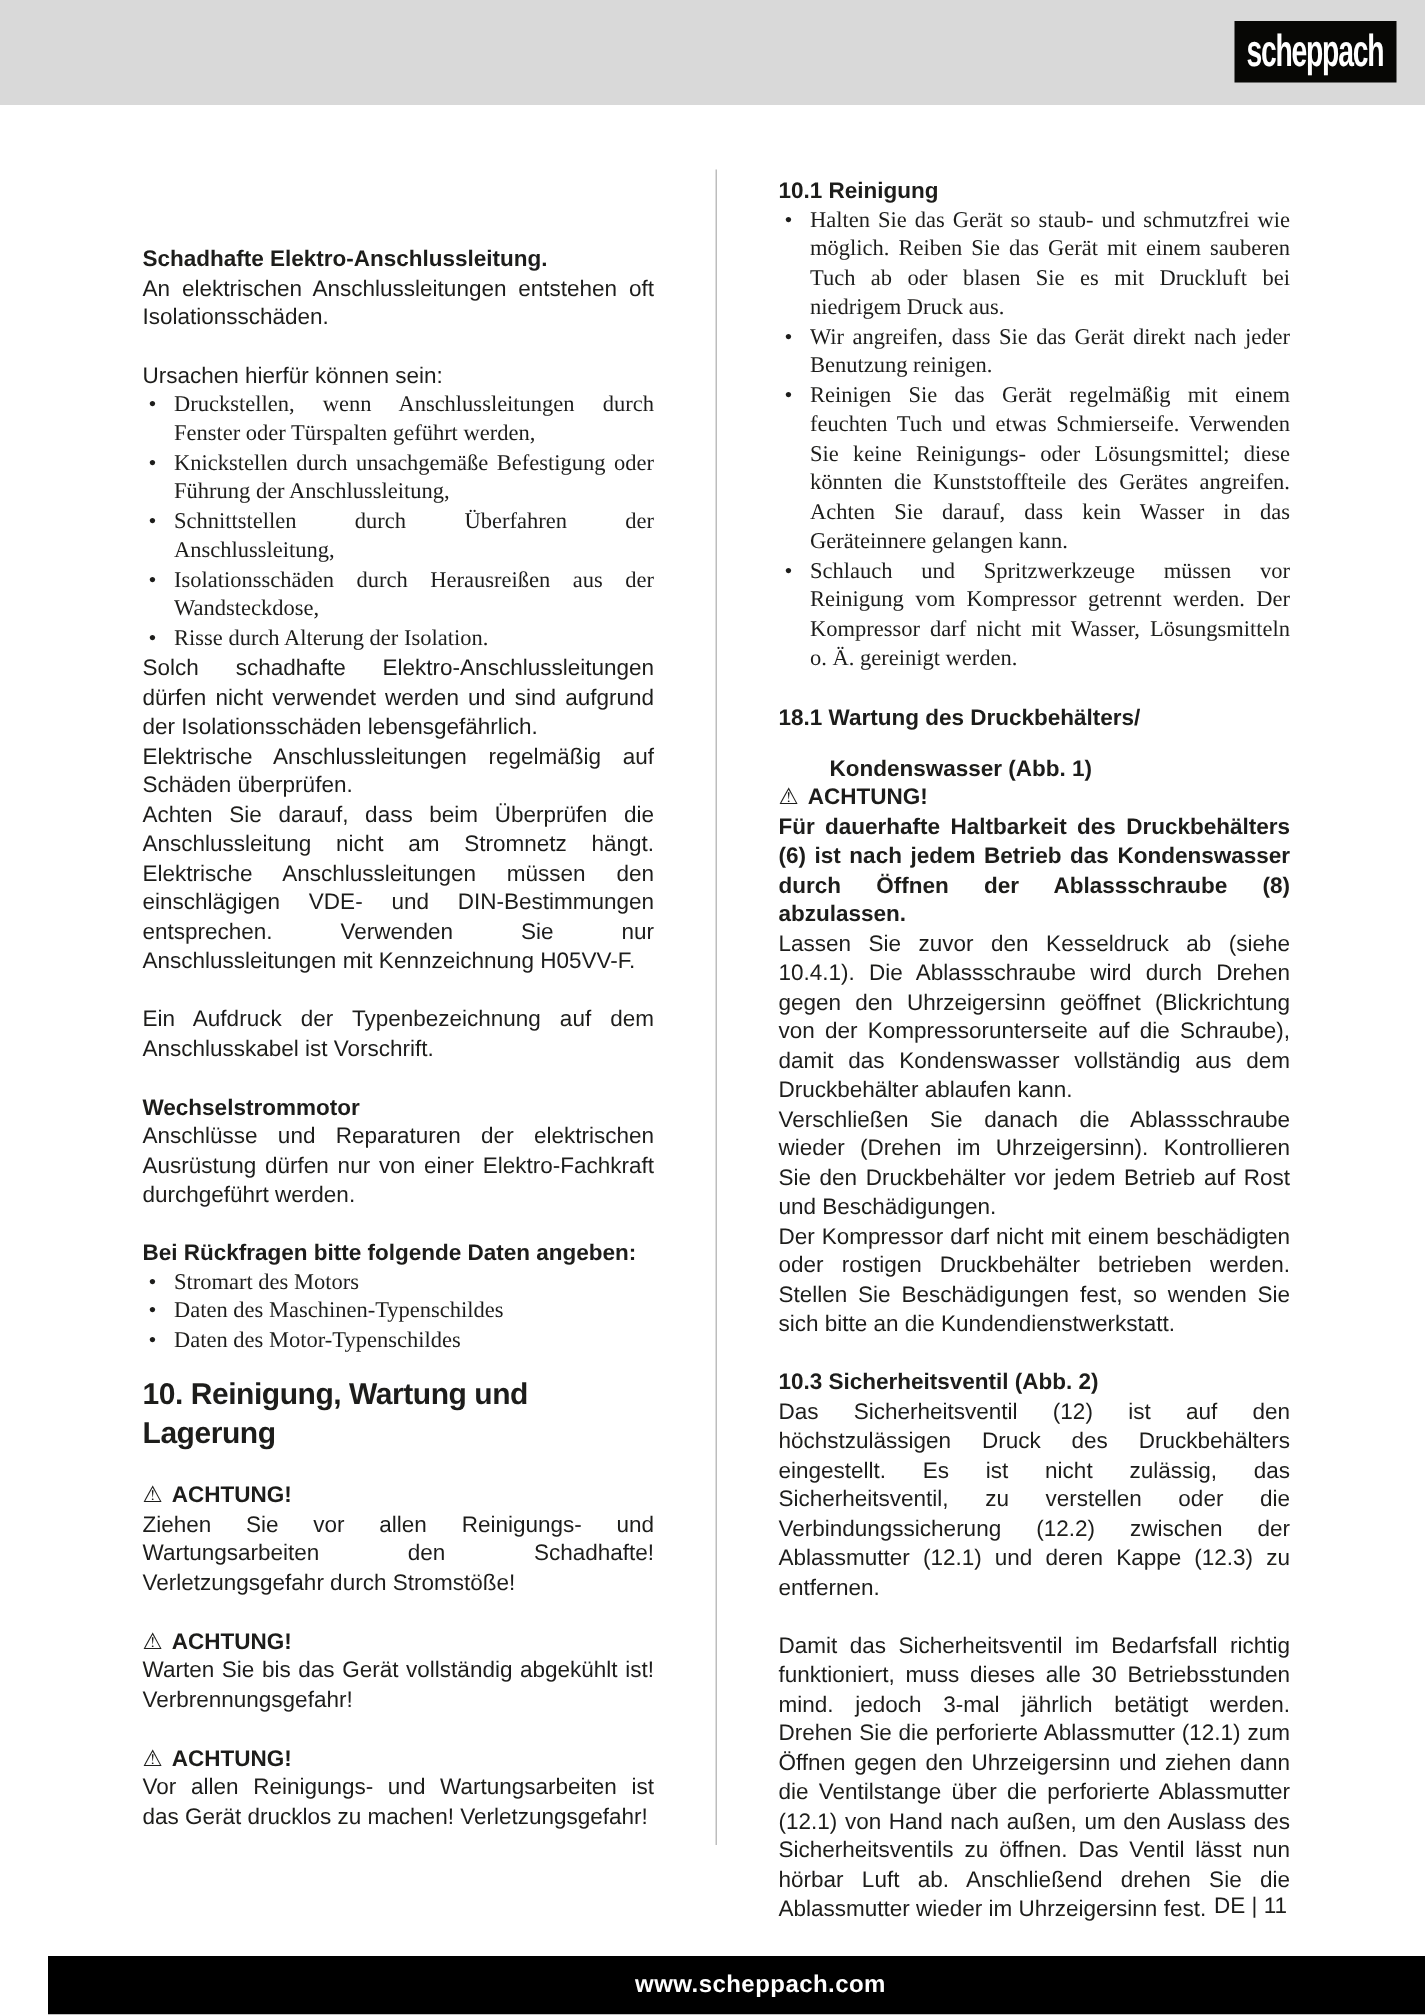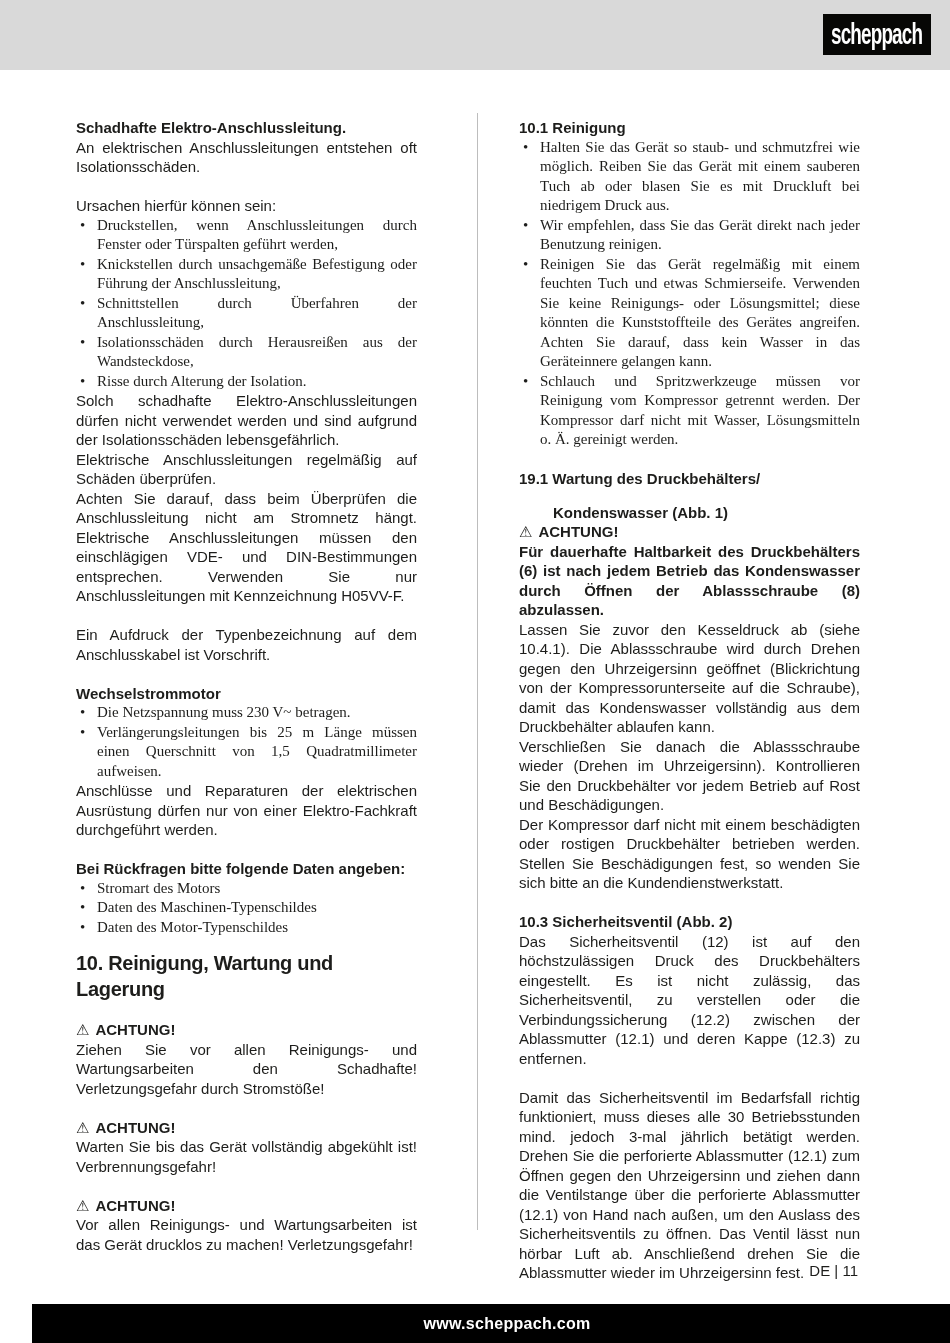--- a/index.html
+++ b/index.html
@@ -31,21 +31,21 @@
     letter-spacing: -1px;
     transform: scale(0.82, 1.3);
     white-space: nowrap;
   }
   
   .col {
     position: absolute; top: 118px;
     width: 341px;
     font-size: 15px; line-height: 19.5px;
   }
-  .col-left  { left: 76px; }
+  .col-left  { left: 95px; margin-top: 45px; }
   .col-right { left: 519px; }
   .divider {
     position: absolute;
     left: 477px; top: 113px;
     width: 1px; height: 1117px;
     background: #bdbdbd;
   }
   .p { text-align: justify; }
   .bold, .h3, .warn, .h1 { font-weight: bold; }
   .h3 .indent { padding-left: 34px; margin-top: 14px; }
@@ -109,24 +109,20 @@
       <li>Isolationsschäden durch Herausreißen aus der Wandsteckdose,</li>
       <li>Risse durch Alterung der Isolation.</li>
     </ul>
     <div class="p">Solch schadhafte Elektro-Anschlussleitungen dürfen nicht verwendet werden und sind aufgrund der Isolationsschäden lebensgefährlich.</div>
     <div class="p">Elektrische Anschlussleitungen regelmäßig auf Schäden überprüfen.</div>
     <div class="p">Achten Sie darauf, dass beim Überprüfen die Anschlussleitung nicht am Stromnetz hängt. Elektrische Anschlussleitungen müssen den einschlägigen VDE- und DIN-Bestimmungen entsprechen. Verwenden Sie nur Anschlussleitungen mit Kennzeichnung H05VV-F.</div>
     <div class="spacer"></div>
     <div class="p">Ein Aufdruck der Typenbezeichnung auf dem Anschlusskabel ist Vorschrift.</div>
     <div class="spacer"></div>
     <div class="h3">Wechselstrommotor</div>
-    <ul class="bullets">
-      <li>Die Netzspannung muss 230 V~ betragen.</li>
-      <li>Verlängerungsleitungen bis 25 m Länge müssen einen Querschnitt von 1,5 Quadratmillimeter aufweisen.</li>
-    </ul>
     <div class="p">Anschlüsse und Reparaturen der elektrischen Ausrüstung dürfen nur von einer Elektro-Fachkraft durchgeführt werden.</div>
     <div class="spacer"></div>
     <div class="h3">Bei Rückfragen bitte folgende Daten angeben:</div>
     <ul class="bullets">
       <li>Stromart des Motors</li>
       <li>Daten des Maschinen-Typenschildes</li>
       <li>Daten des Motor-Typenschildes</li>
     </ul>
     <div class="h1">10. Reinigung, Wartung und Lagerung</div>
     <div class="warn"><span class="warn-icon">⚠</span><span>ACHTUNG!</span></div>
@@ -135,27 +131,27 @@
     <div class="warn"><span class="warn-icon">⚠</span><span>ACHTUNG!</span></div>
     <div class="p">Warten Sie bis das Gerät vollständig abgekühlt ist! Verbrennungsgefahr!</div>
     <div class="spacer"></div>
     <div class="warn"><span class="warn-icon">⚠</span><span>ACHTUNG!</span></div>
     <div class="p">Vor allen Reinigungs- und Wartungsarbeiten ist das Gerät drucklos zu machen! Verletzungsgefahr!</div>
   </div>
 <div class="col col-right">
     <div class="h3">10.1 Reinigung</div>
     <ul class="bullets">
       <li>Halten Sie das Gerät so staub- und schmutzfrei wie möglich. Reiben Sie das Gerät mit einem sauberen Tuch ab oder blasen Sie es mit Druckluft bei niedrigem Druck aus.</li>
-      <li>Wir empfehlen, dass Sie das Gerät direkt nach jeder Benutzung reinigen.</li>
+      <li>Wir angreifen, dass Sie das Gerät direkt nach jeder Benutzung reinigen.</li>
       <li>Reinigen Sie das Gerät regelmäßig mit einem feuchten Tuch und etwas Schmierseife. Verwenden Sie keine Reinigungs- oder Lösungsmittel; diese könnten die Kunststoffteile des Gerätes angreifen. Achten Sie darauf, dass kein Wasser in das Geräteinnere gelangen kann.</li>
       <li>Schlauch und Spritzwerkzeuge müssen vor Reinigung vom Kompressor getrennt werden. Der Kompressor darf nicht mit Wasser, Lösungsmitteln o. Ä. gereinigt werden.</li>
     </ul>
     <div class="spacer"></div>
     <div class="h3">
-      <div>19.1 Wartung des Druckbehälters/</div>
+      <div>18.1 Wartung des Druckbehälters/</div>
       <div class="indent">Kondenswasser (Abb. 1)</div>
     </div>
     <div class="warn"><span class="warn-icon">⚠</span><span>ACHTUNG!</span></div>
     <div class="p bold">Für dauerhafte Haltbarkeit des Druckbehälters (6) ist nach jedem Betrieb das Kondenswasser durch Öffnen der Ablassschraube (8) abzulassen.</div>
     <div class="p">Lassen Sie zuvor den Kesseldruck ab (siehe 10.4.1). Die Ablassschraube wird durch Drehen gegen den Uhrzeigersinn geöffnet (Blickrichtung von der Kompressorunterseite auf die Schraube), damit das Kondenswasser vollständig aus dem Druckbehälter ablaufen kann.</div>
     <div class="p">Verschließen Sie danach die Ablassschraube wieder (Drehen im Uhrzeigersinn). Kontrollieren Sie den Druckbehälter vor jedem Betrieb auf Rost und Beschädigungen.</div>
     <div class="p">Der Kompressor darf nicht mit einem beschädigten oder rostigen Druckbehälter betrieben werden. Stellen Sie Beschädigungen fest, so wenden Sie sich bitte an die Kundendienstwerkstatt.</div>
     <div class="spacer"></div>
     <div class="h3">10.3 Sicherheitsventil (Abb. 2)</div>
     <div class="p">Das Sicherheitsventil (12) ist auf den höchstzulässigen Druck des Druckbehälters eingestellt. Es ist nicht zulässig, das Sicherheitsventil, zu verstellen oder die Verbindungssicherung (12.2) zwischen der Ablassmutter (12.1) und deren Kappe (12.3) zu entfernen.</div>

